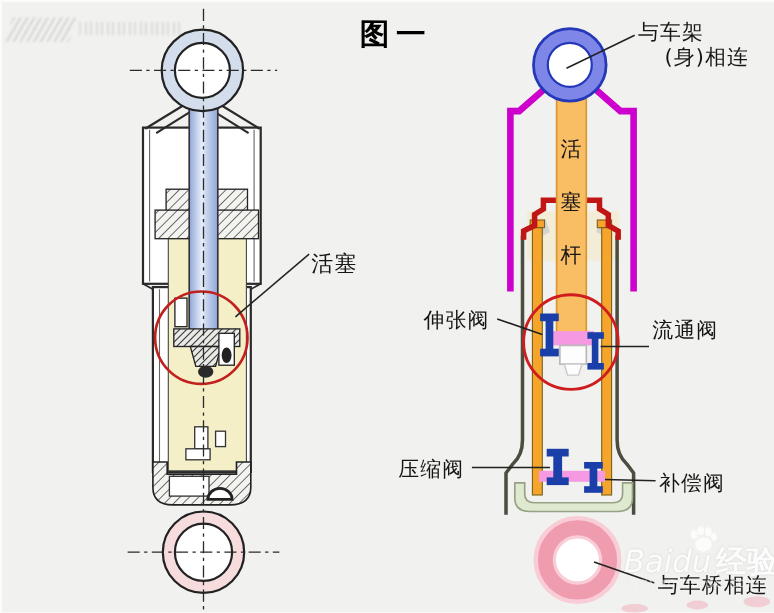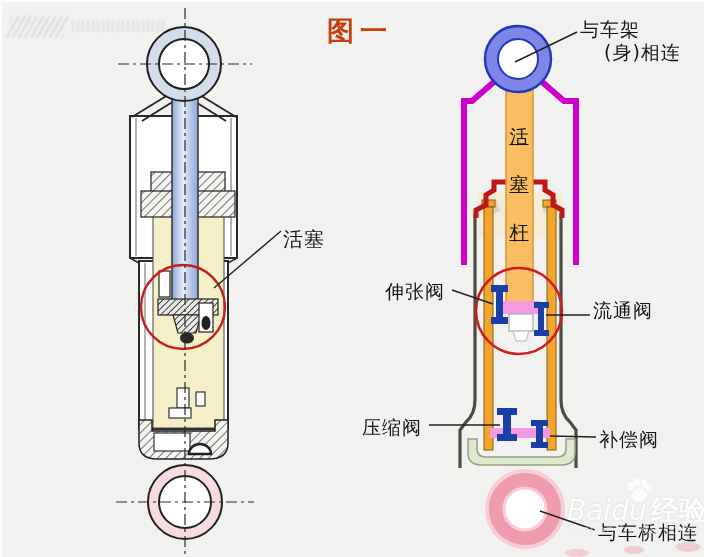--- a/index.html
+++ b/index.html
@@ -10,27 +10,26 @@
     box-sizing:border-box;
     font-family:"DejaVu Sans",sans-serif;
   }
   .art{position:absolute;left:0;top:0;}
   .lbl{
     position:absolute;font-size:19px;color:#161616;letter-spacing:1px;
     white-space:nowrap;line-height:23px;font-weight:500;
   }
   .title{
     position:absolute;left:325px;top:11px;font-size:27px;font-weight:bold;
-    color:#c2410c;letter-spacing:6px;
+    color:#000000;letter-spacing:6px;
   }
   .vert{
     position:absolute;left:506px;top:110px;width:22px;font-size:19px;
     color:#161616;line-height:48px;word-break:break-all;text-align:center;
     font-weight:500;
-    text-decoration:underline;
   }
   
   .wm-top{position:absolute;left:4px;top:12px;width:160px;height:30px;opacity:.55;}
   .wm-top .scrib1{
     position:absolute;left:2px;top:2px;width:58px;height:22px;
     background:repeating-linear-gradient(104deg,#bdbdbd 0 2px,transparent 2px 6px);
     transform:skewX(-18deg);filter:blur(1px);
   }
   .wm-top .scrib2{
     position:absolute;left:66px;top:6px;width:92px;height:12px;
@@ -205,21 +204,21 @@
   </div>
 
   <div class="title">图一</div>
 
   <div class="lbl" style="left:281px;top:207px;font-size:20px;margin-top:19px;">活塞</div>
 
   <div class="lbl" style="left:578px;top:16px;">与车架</div>
   <div class="lbl" style="left:578px;top:39px;margin-left:24px;">(身)相连</div>
   <div class="vert">活塞杆</div>
   <div class="lbl" style="left:383px;top:278px;">伸张阀</div>
-  <div class="lbl" style="left:591px;top:297px;">流通阀</div>
+  <div class="lbl" style="left:591px;top:287px;">流通阀</div>
   <div class="lbl" style="left:360px;top:414px;">压缩阀</div>
   <div class="lbl" style="left:597px;top:426px;">补偿阀</div>
   <div class="lbl" style="left:596px;top:519px;">与车桥相连</div>
 
   <div class="wm-baidu">
     <span class="paw">
       <svg width="28" height="26" viewBox="0 0 28 26">
         <g fill="rgba(255,255,255,0.9)">
           <ellipse cx="6" cy="8" rx="3" ry="4.2"></ellipse>
           <ellipse cx="12" cy="4.5" rx="3" ry="4.2"></ellipse>

